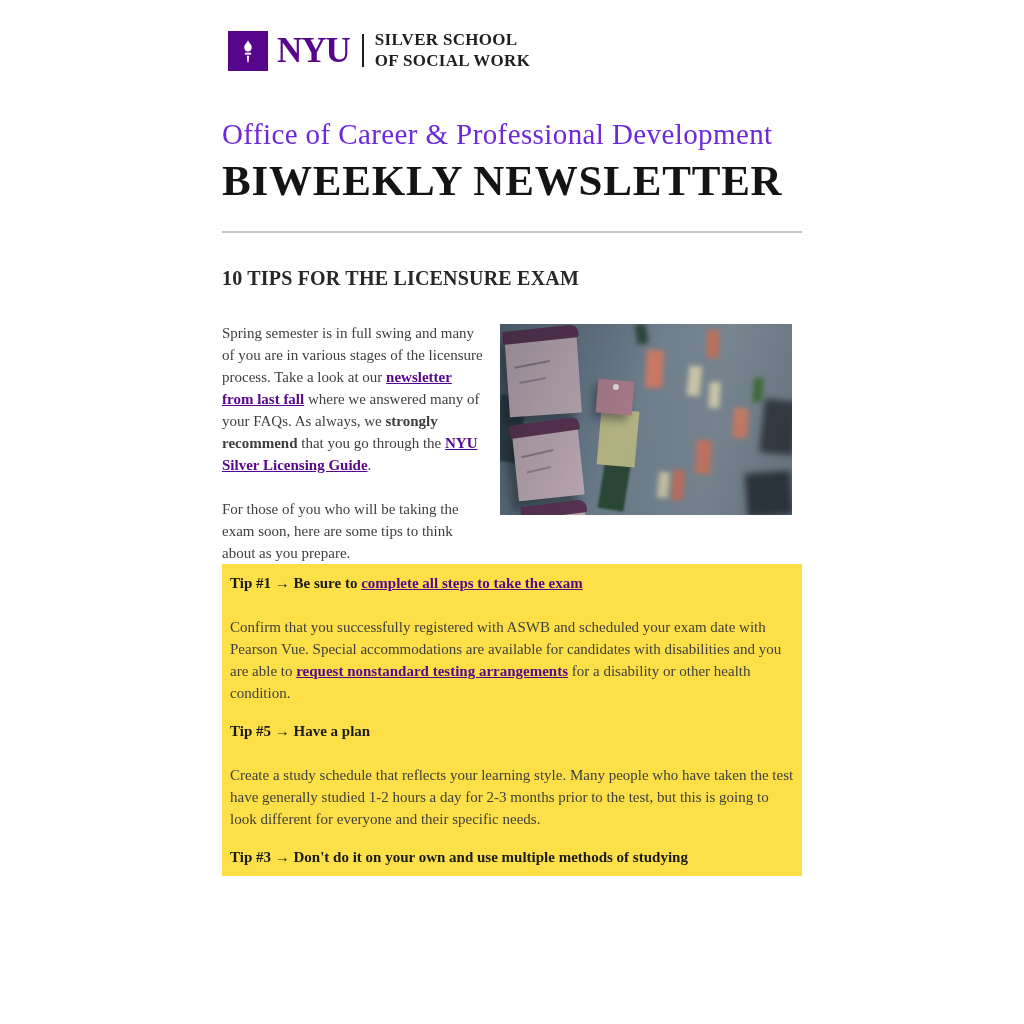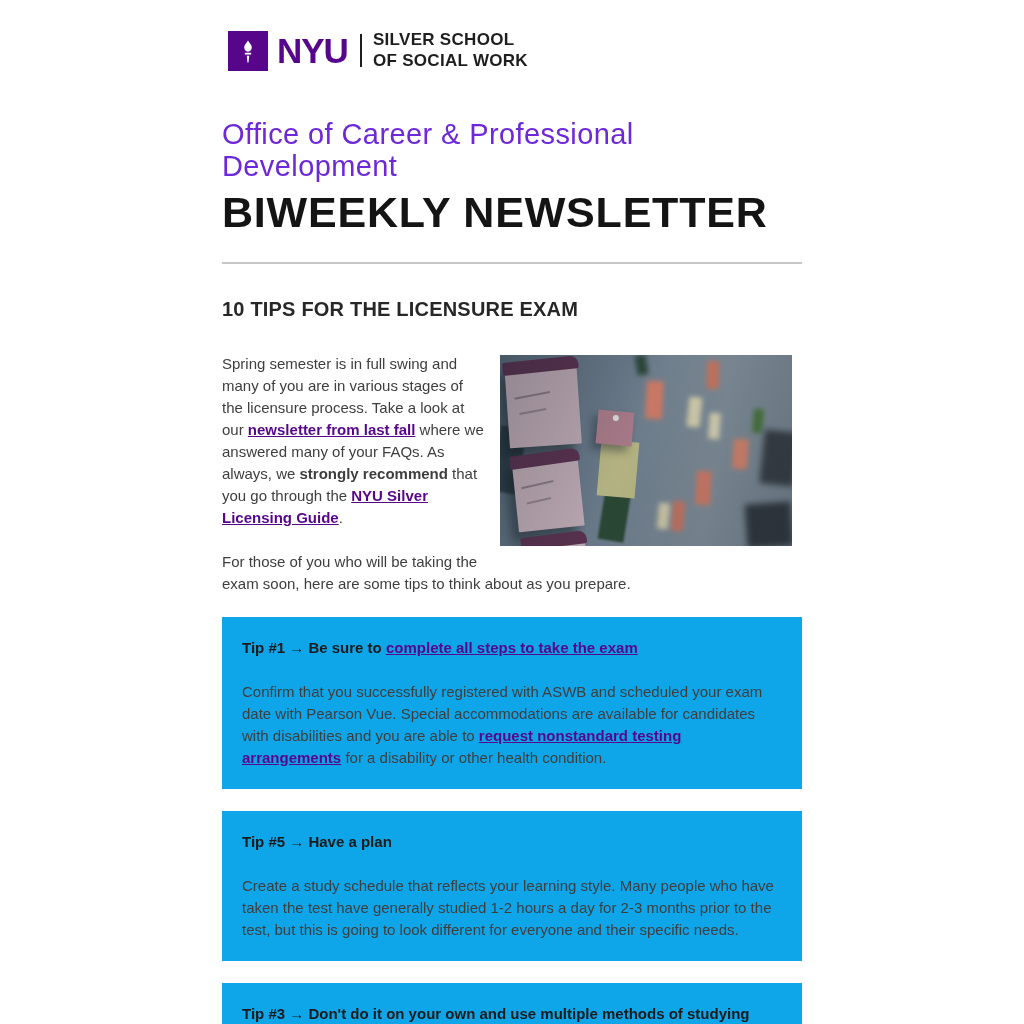--- a/index.html
+++ b/index.html
@@ -1,19 +1,19 @@
 <!DOCTYPE html>
 <html><head>
 <meta charset="utf-8">
 <style>
   * { box-sizing: border-box; }
   html, body { margin: 0; padding: 0; background: #ffffff; }
   .viewport {
     width: 844px; height: 1024px; overflow: hidden; margin: 0 auto;
-    background: #ffffff; font-family: Liberation Sans, sans-serif;
+    background: #ffffff; font-family: Liberation Serif, serif;
   }
   .email { width: 580px; margin: 0 auto; }
 
   
   .logo-row { display: flex; align-items: center; padding-top: 30px; padding-left: 6px; }
   .logo-mark {
     width: 40px; height: 40px; background: #57068c; display: flex;
     align-items: center; justify-content: center; flex: 0 0 auto;
   }
   .logo-mark svg { width: 26px; height: 26px; fill: #ffffff; }
@@ -46,21 +46,21 @@
   .intro { margin-top: 32px; }
   p.copy { font-size: 15px; line-height: 22px; color: #3e3e3e; margin: 0; }
   p.copy + p.copy { margin-top: 22px; }
   .b { font-weight: bold; color: inherit; }
   .tip-head .b { color: #1a1a1a; }
   .arrow { font-weight: 400; color: #1a1a1a; }
   a.lnk { color: #57068c; font-weight: bold; text-decoration: underline; }
   .clear { clear: both; }
 
   
-  .tip-box { background: #0ea5e9; padding: 20px; margin-top: 22px; }
+  .tip-box { background: #fde047; padding: 8px; }
   .tip-box p { margin: 0; }
 
   
   .photo {
     float: right; width: 292px; height: 191px; position: relative;
     overflow: hidden; margin: 2px 10px 12px 16px;
     background: linear-gradient(100deg, #5d6f7e 0%, #6f8090 38%, #86949f 72%, #7b8a96 100%);
   }
   .photo div { position: absolute; }
   .note { border-radius: 1px; }

